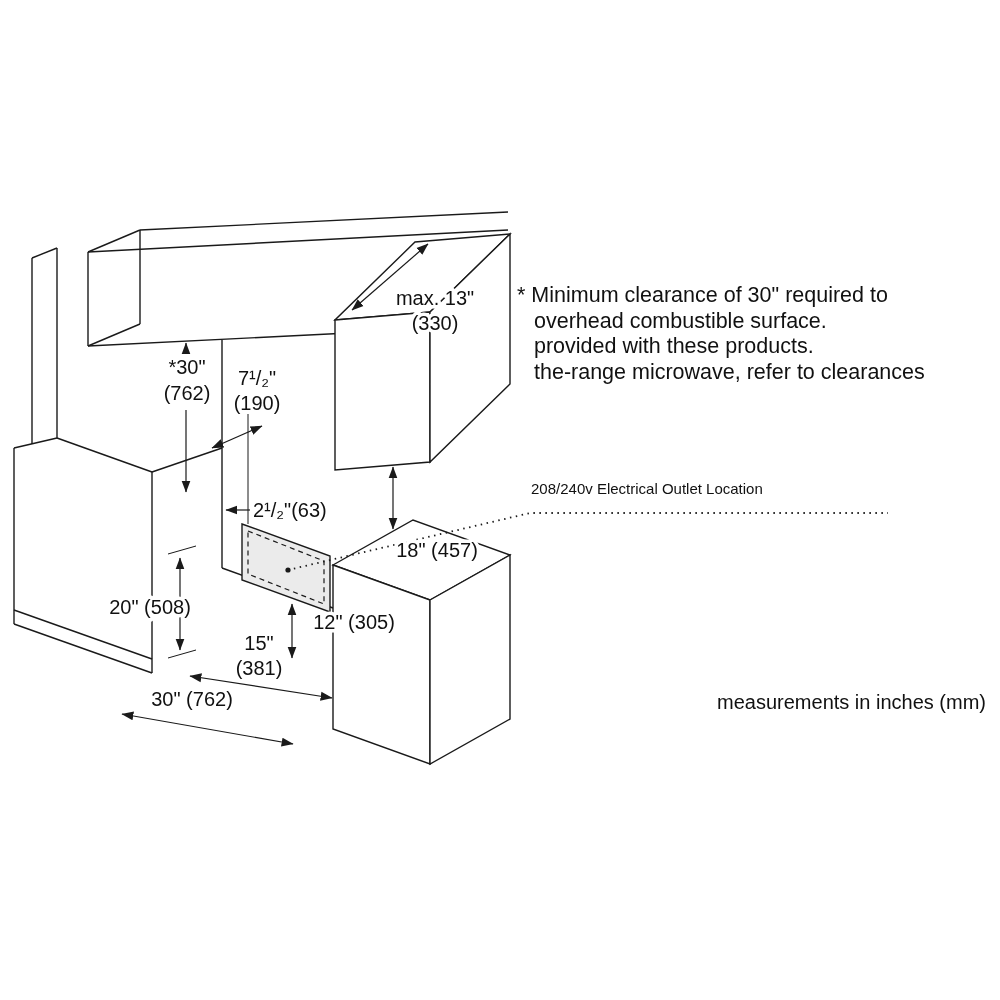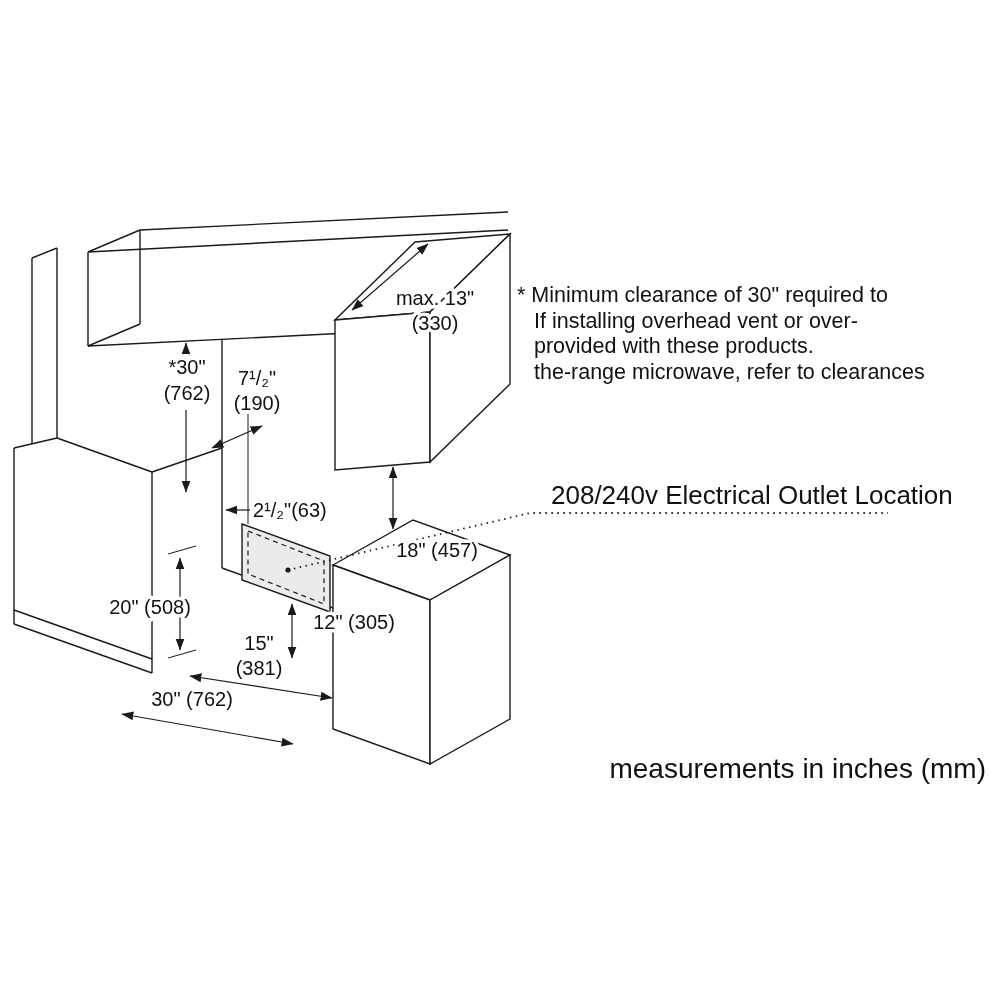--- a/index.html
+++ b/index.html
@@ -13,22 +13,22 @@
   .dash{fill:none;stroke:#1a1a1a;stroke-width:1.2px;stroke-dasharray:5 4;}
   .dot {fill:none;stroke:#1a1a1a;stroke-width:1.8px;stroke-dasharray:1.5 4.5;}
   .lbl {font-family:"Liberation Sans","DejaVu Sans",sans-serif;font-size:20px;
         fill:#111;stroke:#fff;stroke-width:7px;paint-order:stroke;
         stroke-linejoin:round;text-anchor:middle;}
   .lbl.start{text-anchor:start;}
   .note{position:absolute;left:517px;top:283px;width:462px;
         font-size:21.5px;line-height:25.5px;padding-left:17px;}
   .note-line{display:block;}
   .note-line.first{margin-left:-17px;}
-  .outlet-label{position:absolute;left:551px;top:480px;font-size:26px;white-space:nowrap;}
-  .units{position:absolute;right:14px;top:753px;font-size:28px;white-space:nowrap;}
+  .outlet-label{position:absolute;left:531px;top:480px;font-size:15px;white-space:nowrap;}
+  .units{position:absolute;right:14px;top:691px;font-size:20px;white-space:nowrap;}
 </style>
 </head>
 <body>
 
 <svg width="1000" height="1000" viewBox="0 0 1000 1000">
   <defs>
     <marker id="ah" viewBox="0 0 10 10" refX="9.5" refY="5" markerWidth="12" markerHeight="12" markerUnits="userSpaceOnUse" orient="auto-start-reverse">
       <path d="M 0 1.3 L 10 5 L 0 8.7 Z" fill="#1a1a1a"></path>
     </marker>
   </defs>
@@ -133,20 +133,20 @@
   </g>
 
   <g>
     <text class="lbl" x="192" y="706">30" (762)</text>
     <path class="dim" marker-start="url(#ah)" marker-end="url(#ah)" d="M122 714 L293 744"></path>
   </g>
 </svg>
 
 <div class="note">
   <span class="note-line first">* Minimum clearance of 30" required to</span>
-  <span class="note-line">If installing overhead vent or over-</span>
+  <span class="note-line">overhead combustible surface.</span>
   <span class="note-line">provided with these products.</span>
   <span class="note-line">the-range microwave, refer to clearances</span>
 </div>
 
 <div class="outlet-label">208/240v Electrical Outlet Location</div>
 
 <div class="units">measurements in inches (mm)</div>
 
 </body></html>

